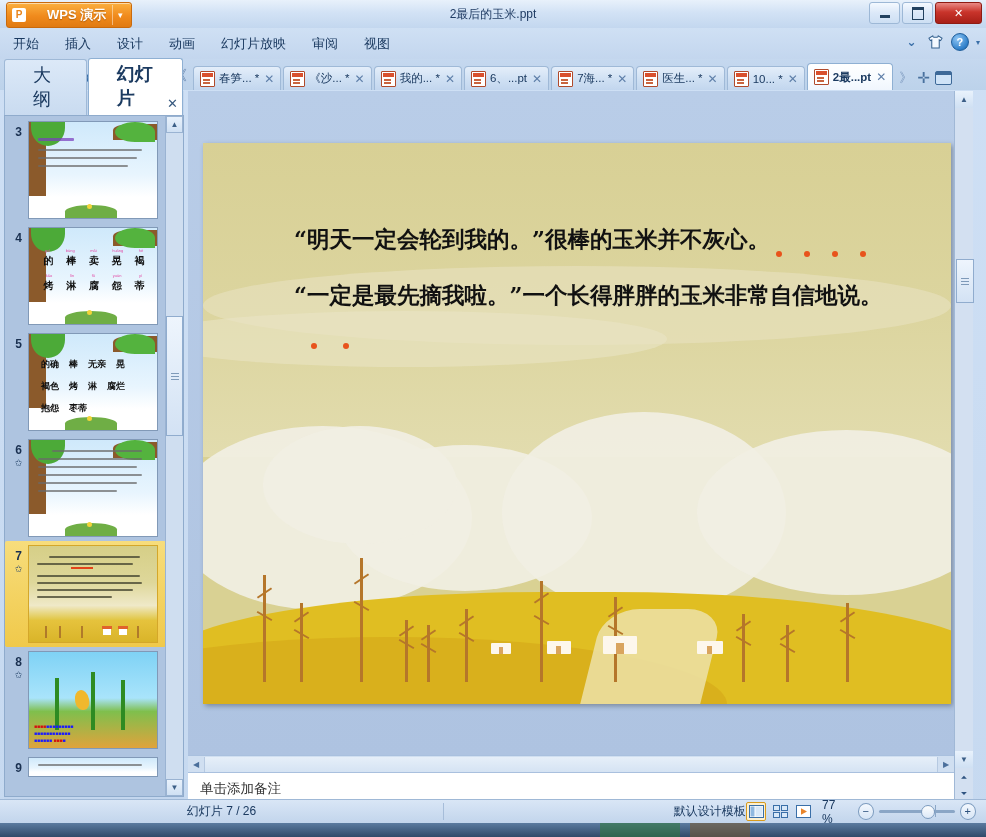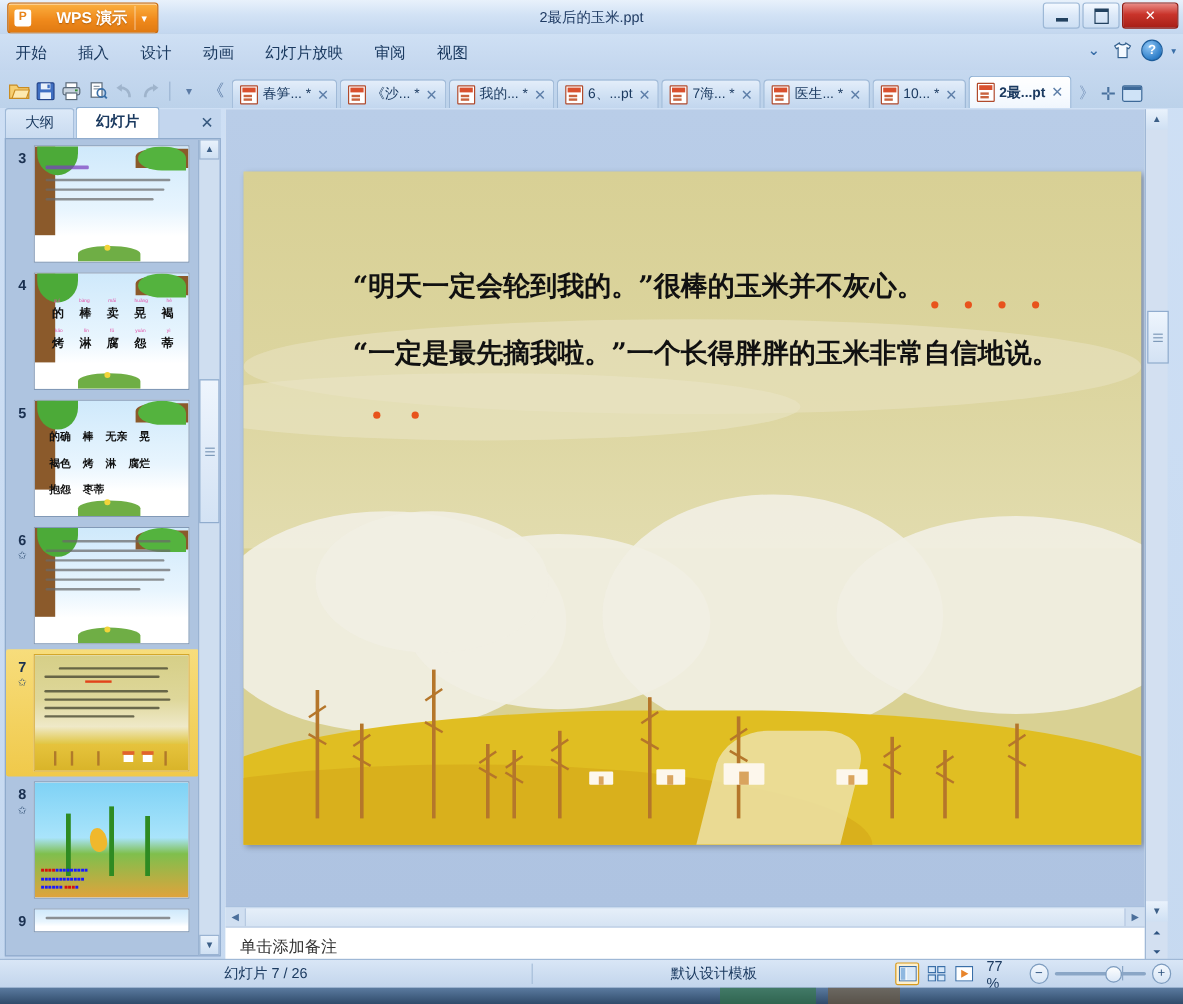--- a/index.html
+++ b/index.html
@@ -128,21 +128,21 @@
   .win-ico { width:15px;height:12px;border:1.5px solid #3d6998;border-radius:2px;background:#cfe3f7; }
   .win-ico:before{content:"";display:block;height:3px;background:#3d6998;}
 
   
   .leftpane {
     position:absolute; left:4px; top:91px; width:180px; height:713px;
     background:#c3d6ee;
   }
   .lp-tabs { display:flex; align-items:flex-end; height:24px; position:relative; }
   .lp-tab {
-    font-size:12px; color:#1b3a60; padding:3px 16px 4px; margin-right:1px;
+    font-size:18px; color:#1b3a60; padding:3px 28px 4px; margin-right:1px;
     border:1px solid #9fb9d7; border-bottom:none; border-radius:3px 3px 0 0;
     background:linear-gradient(180deg,#dce9f8 0%,#c9dbf0 100%);
   }
   .lp-tab.active { background:#ffffff; font-weight:bold; border-color:#8fb0d3; padding-bottom:5px; }
   .lp-close { position:absolute; right:6px; bottom:4px; color:#37597f; font-size:13px; }
   .lp-body {
     position:absolute; left:0; top:24px; width:180px; height:682px;
     background:#aec4e0; border:1px solid #8fabcc;
     box-sizing:border-box; overflow:hidden;
   }
@@ -300,21 +300,21 @@
   .vsb-nav div{height:16px;display:flex;align-items:center;justify-content:center;font-size:8px;color:#2e5380;}
 
   
   .statusbar {
     position:absolute; left:0; bottom:14px; width:986px; height:23px;
     background: linear-gradient(180deg,#d9e6f6 0%,#c2d5ec 100%);
     border-top:1px solid #9fb8d6;
     display:flex; align-items:center; font-size:12px; color:#1b3a60;
   }
   .sb-seg1 { width:455px; text-align:center; border-right:1px solid #a6bdd9; }
-  .sb-seg2 { width:310px; text-align:center; }
+  .sb-seg2 { width:310px; text-align:right; }
   .sb-right { margin-left:auto; display:flex; align-items:center; gap:5px; padding-right:10px; }
   .viewbtn { width:19px;height:17px;display:flex;align-items:center;justify-content:center; }
   .viewbtn.on { border:1px solid #d79a1c; background:#fdf0cf; border-radius:2px; }
   .zoomtxt { font-size:12px; margin:0 4px; }
   .zcircle {
     width:15px;height:15px;border-radius:50%;border:1px solid #7d9cbf;
     background:linear-gradient(180deg,#f3f8fe,#d7e5f5);
     display:flex;align-items:center;justify-content:center;font-size:11px;color:#2d527e;line-height:1;
   }
   .ztrack { width:78px;height:3px;background:#8aa6c6;position:relative;border-radius:2px; }

